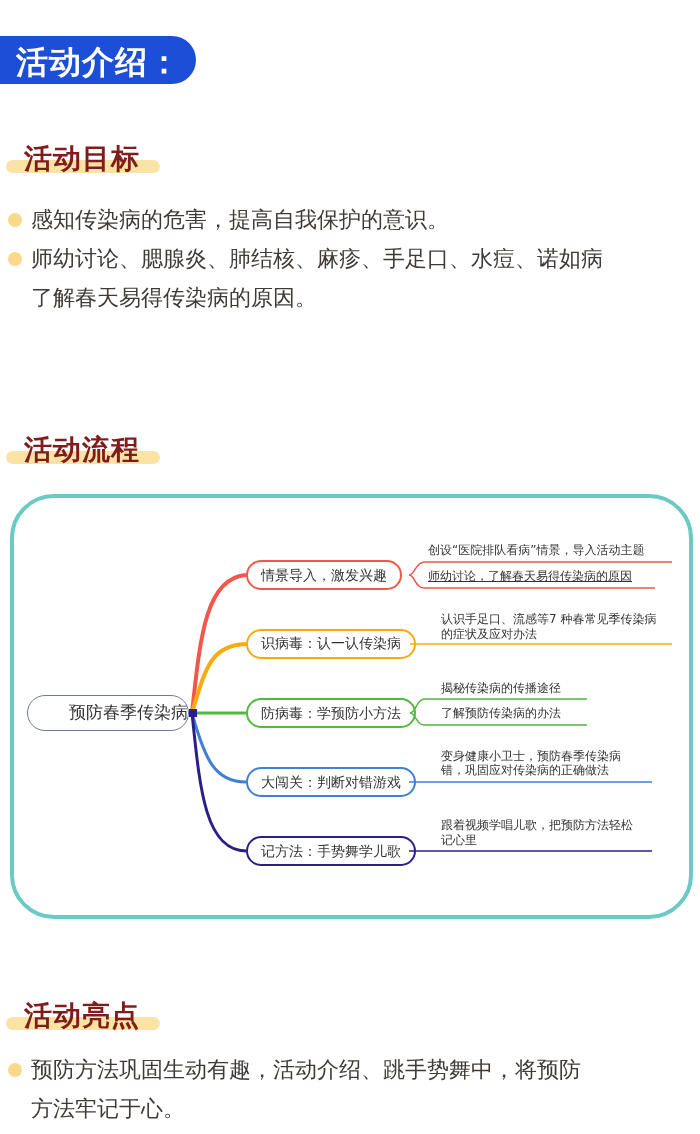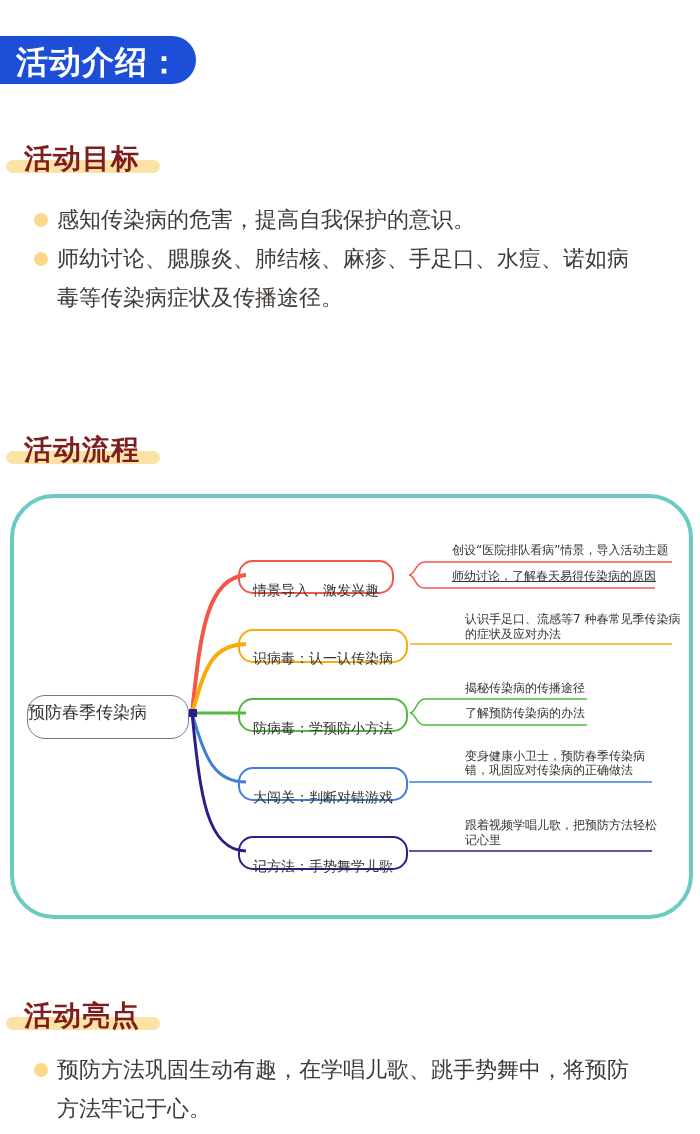--- a/index.html
+++ b/index.html
@@ -2,45 +2,45 @@
 <html><head>
 <meta charset="utf-8">
 <style>
   html,body{margin:0;padding:0;background:#ffffff;}
   body{width:700px;height:1134px;position:relative;overflow:hidden;font-family:"DejaVu Sans","Liberation Sans",sans-serif;color:#3f3a36;}
   .banner{position:absolute;left:0;top:36px;width:196px;height:48px;background:#1d4ed8;border-radius:0 26px 26px 0;}
   .banner span{position:absolute;left:16px;top:5px;font-size:32px;font-weight:bold;color:#ffffff;letter-spacing:1px;}
   .sec-head{position:absolute;left:6px;height:40px;width:154px;}
   .sec-head .hl{position:absolute;left:0;bottom:0;width:154px;height:13px;background:#fbe3a6;border-radius:7px;}
   .sec-head span{position:absolute;left:18px;top:7px;font-size:28px;font-weight:bold;color:#7f1d1d;letter-spacing:1px;}
-  .bullets{position:absolute;left:0;width:638px;padding-left:26px;}
+  .bullets{position:absolute;left:0;width:638px;}
   .bullet{position:relative;padding-left:31px;font-size:22px;line-height:39px;color:#3f3a36;}
   .bullet .dot{position:absolute;left:8px;top:13px;width:14px;height:14px;border-radius:50%;background:#fdd88b;}
   .frame{position:absolute;left:10px;top:494px;width:675px;height:417px;border:4px solid #6bcbc4;border-radius:44px;box-sizing:content-box;}
   .mm{position:absolute;left:0;top:0;}
-  .root{position:absolute;left:27px;top:695px;width:162px;height:44px;border:1.5px solid #6e7a93;border-radius:18px;box-sizing:border-box;text-align:left;line-height:33px;font-size:17px;color:#333;}
-  .node{position:absolute;left:238px;height:30px;border:2px solid;border-radius:15px;box-sizing:border-box;padding:15px 13px;line-height:26px;font-size:14px;color:#333;white-space:nowrap;}
-  .leaf{position:absolute;font-size:12px;line-height:15px;color:#333;white-space:nowrap;margin-left:24px;}
+  .root{position:absolute;left:27px;top:695px;width:162px;height:36px;border:1.5px solid #6e7a93;border-radius:18px;box-sizing:border-box;text-align:right;line-height:33px;font-size:17px;color:#333;}
+  .node{position:absolute;left:246px;height:30px;border:2px solid;border-radius:15px;box-sizing:border-box;padding:0 13px;line-height:26px;font-size:14px;color:#333;white-space:nowrap;}
+  .leaf{position:absolute;font-size:12px;line-height:15px;color:#333;white-space:nowrap;}
 </style>
 </head>
 <body>
 
 <div class="banner">
   <span>活动介绍：</span>
 </div>
 
 <div class="sec-head" style="top:133px;">
   <div class="hl"></div>
   <span>活动目标</span>
 </div>
 
 <div class="bullets" style="top:200px;">
   <div class="bullet"><i class="dot"></i><span>感知传染病的危害，提高自我保护的意识。</span></div>
   <div class="bullet"><i class="dot"></i><span>师幼讨论、腮腺炎、肺结核、麻疹、手足口、水痘、诺如病</span></div>
-  <div class="bullet"><span>毒等传染病症状及传播途径。</span></div>
+  <div class="bullet"><span>了解春天易得传染病的原因。</span></div>
 </div>
 
 <div class="sec-head" style="top:424px;">
   <div class="hl"></div>
   <span>活动流程</span>
 </div>
 
 <div class="frame"></div>
 
 <svg class="mm" width="700" height="1134">
@@ -83,15 +83,15 @@
 <div class="leaf" style="left:441px;top:764px;font-family:Liberation Mono, monospace;">错，巩固应对传染病的正确做法</div>
 <div class="leaf" style="left:441px;top:818px;">跟着视频学唱儿歌，把预防方法轻松</div>
 <div class="leaf" style="left:441px;top:833px;">记心里</div>
 
 <div class="sec-head" style="top:990px;">
   <div class="hl"></div>
   <span>活动亮点</span>
 </div>
 
 <div class="bullets" style="top:1050px;">
-  <div class="bullet"><i class="dot"></i><span>预防方法巩固生动有趣，在学唱儿歌、跳手势舞中，将预防</span></div>
+  <div class="bullet"><i class="dot"></i><span>预防方法巩固生动有趣，活动介绍、跳手势舞中，将预防</span></div>
   <div class="bullet"><span>方法牢记于心。</span></div>
 </div>
 
 </body></html>

